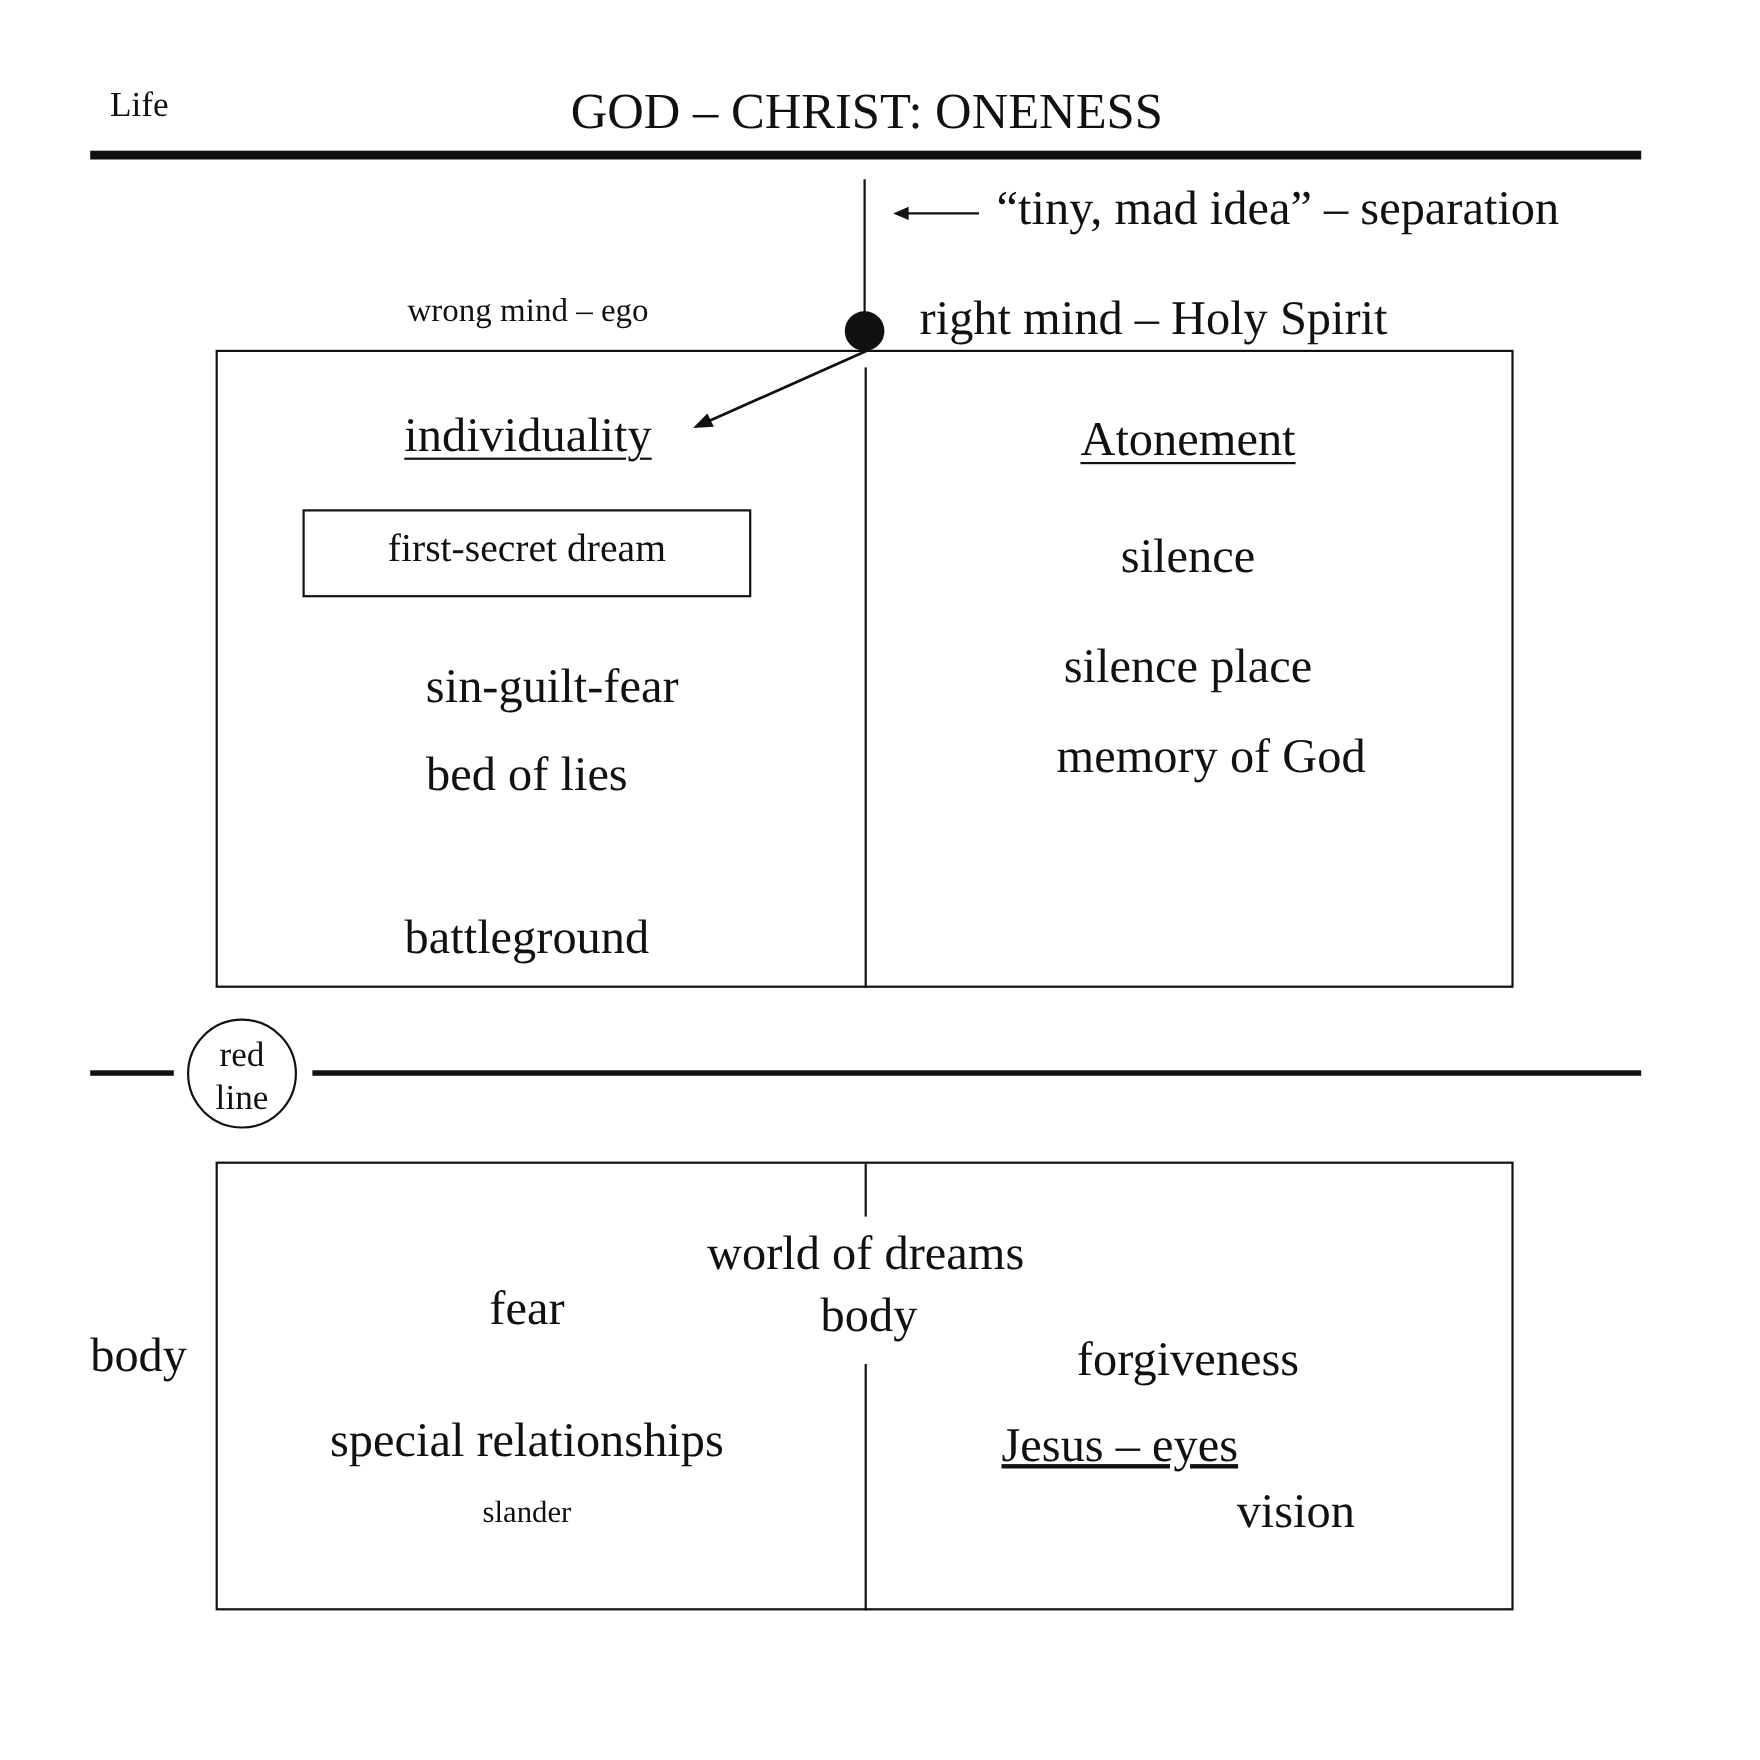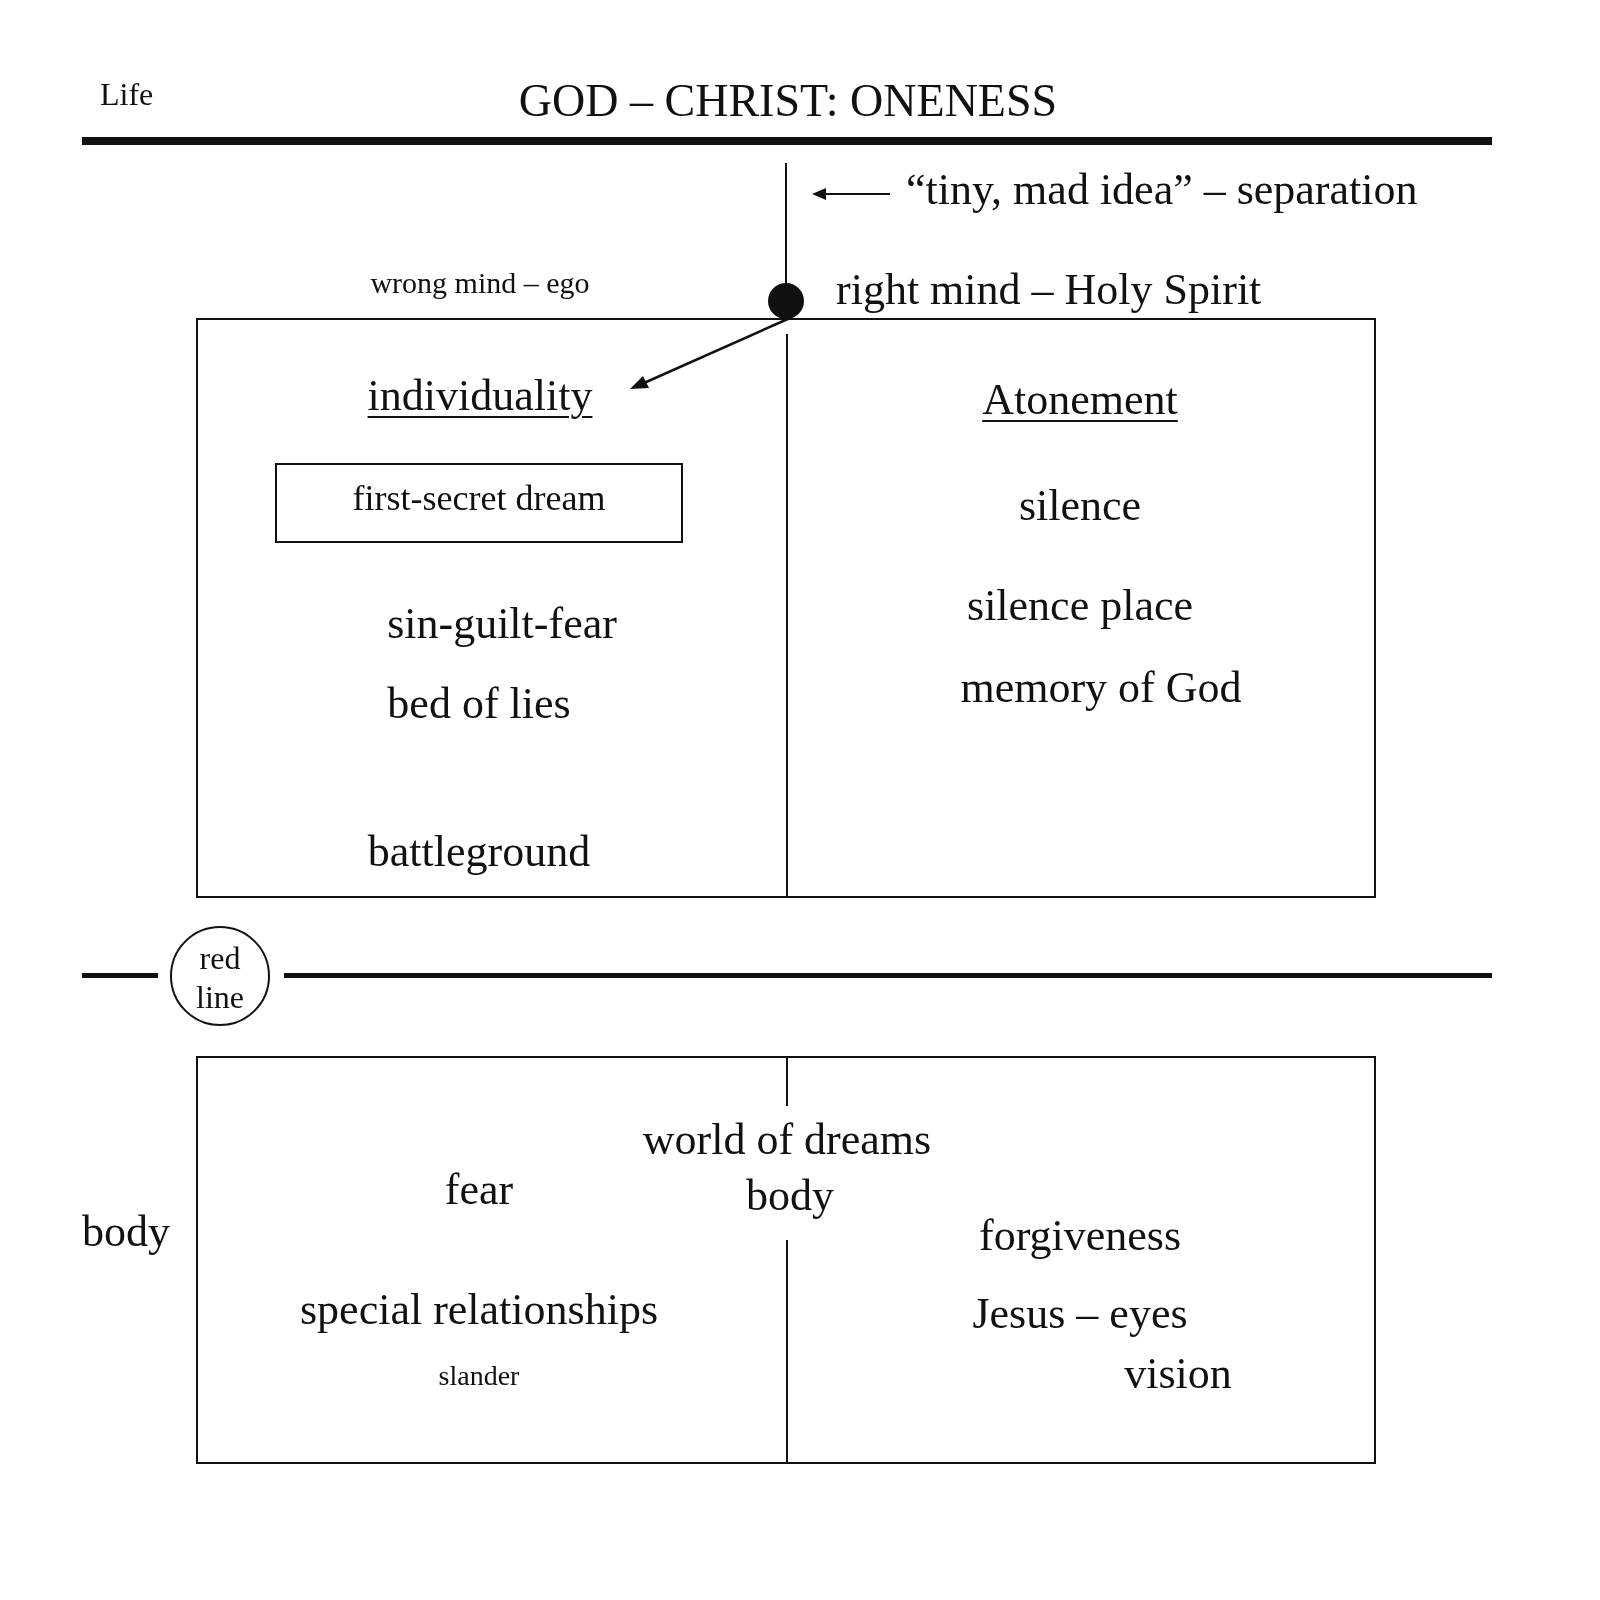--- a/index.html
+++ b/index.html
@@ -64,14 +64,14 @@
 <div class="line" style="left:786px; top:1240px; width:2px; height:224px;"></div>
 
 <div class="t c" style="left:787px; top:1118px; font-size:44px;">world of dreams</div>
 <div class="t c" style="left:790px; top:1174px; font-size:44px;">body</div>
 
 <div class="t c" style="left:479px; top:1168px; font-size:44px;">fear</div>
 <div class="t c" style="left:479px; top:1288px; font-size:44px;">special relationships</div>
 <div class="t c" style="left:479px; top:1362px; font-size:28px;">slander</div>
 
 <div class="t c" style="left:1080px; top:1214px; font-size:44px;">forgiveness</div>
-<div class="t c" style="left:1080px; top:1292px; font-size:44px;">Jesus – eyes</div>
+<div class="t c" style="left:1018px; top:1292px; font-size:44px;text-decoration:underline;">Jesus – eyes</div>
 <div class="t c" style="left:1178px; top:1352px; font-size:44px;">vision</div>
 
 </body></html>

